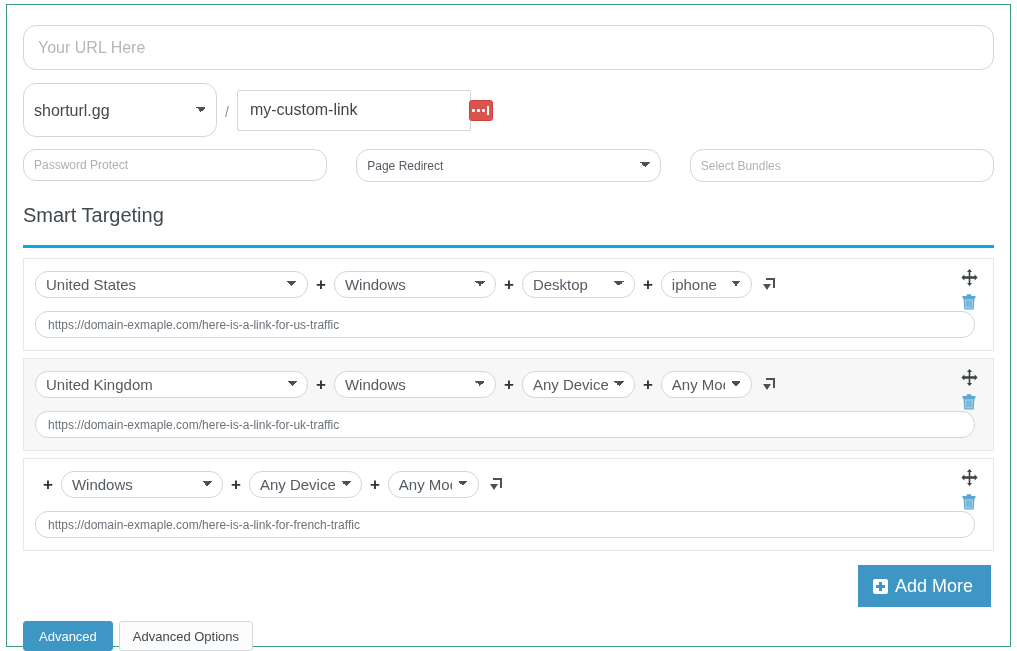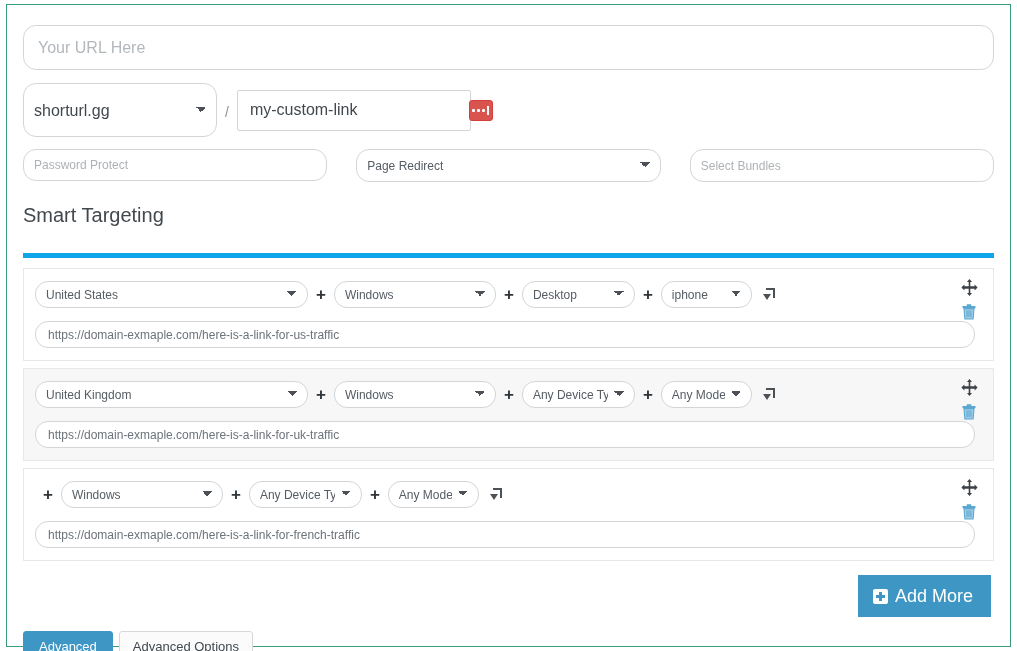--- a/index.html
+++ b/index.html
@@ -140,39 +140,39 @@
   .pw-input   { width: 308px; height: 32px; font-size: 12px; }
   .redirect-sel { width: 308px; height: 33px; font-size: 12px; margin-left: 29px; }
   .bundles-input { width: 308px; height: 33px; font-size: 12px; margin-left: 29px; }
 
   
   .st-title {
     font-size: 20px;
     font-weight: normal;
     color: #41484e;
     margin: 22px 0 0 0;
-    padding: 0 0 26px 0;
-    border-bottom: 5px solid #0ea5e9;
+    padding: 0 0 18px 0;
+    border-bottom: 3px solid #0ea5e9;
   }
 
   
   .rules { margin-top: 10px; }
   .rule {
     position: relative;
     border: 1px solid #e6e9eb;
     background: #ffffff;
     padding: 12px 12px 12px 11px;
     margin-bottom: 7px;
   }
   .rule.alt { background: #f7f7f7; }
   .rule-top {
     display: flex;
     align-items: center;
   }
-  .rule-sel { height: 27px; font-size: 12px; }
+  .rule-sel { height: 27px; font-size: 15px; }
   .sel-country { width: 273px; }
   .sel-os      { width: 162px; }
   .sel-device  { width: 113px; }
   .sel-model   { width: 91px; }
   .plus {
     color: #2f3539;
     font-size: 17px;
     font-weight: bold;
     margin: 0 8px;
     line-height: 1;

